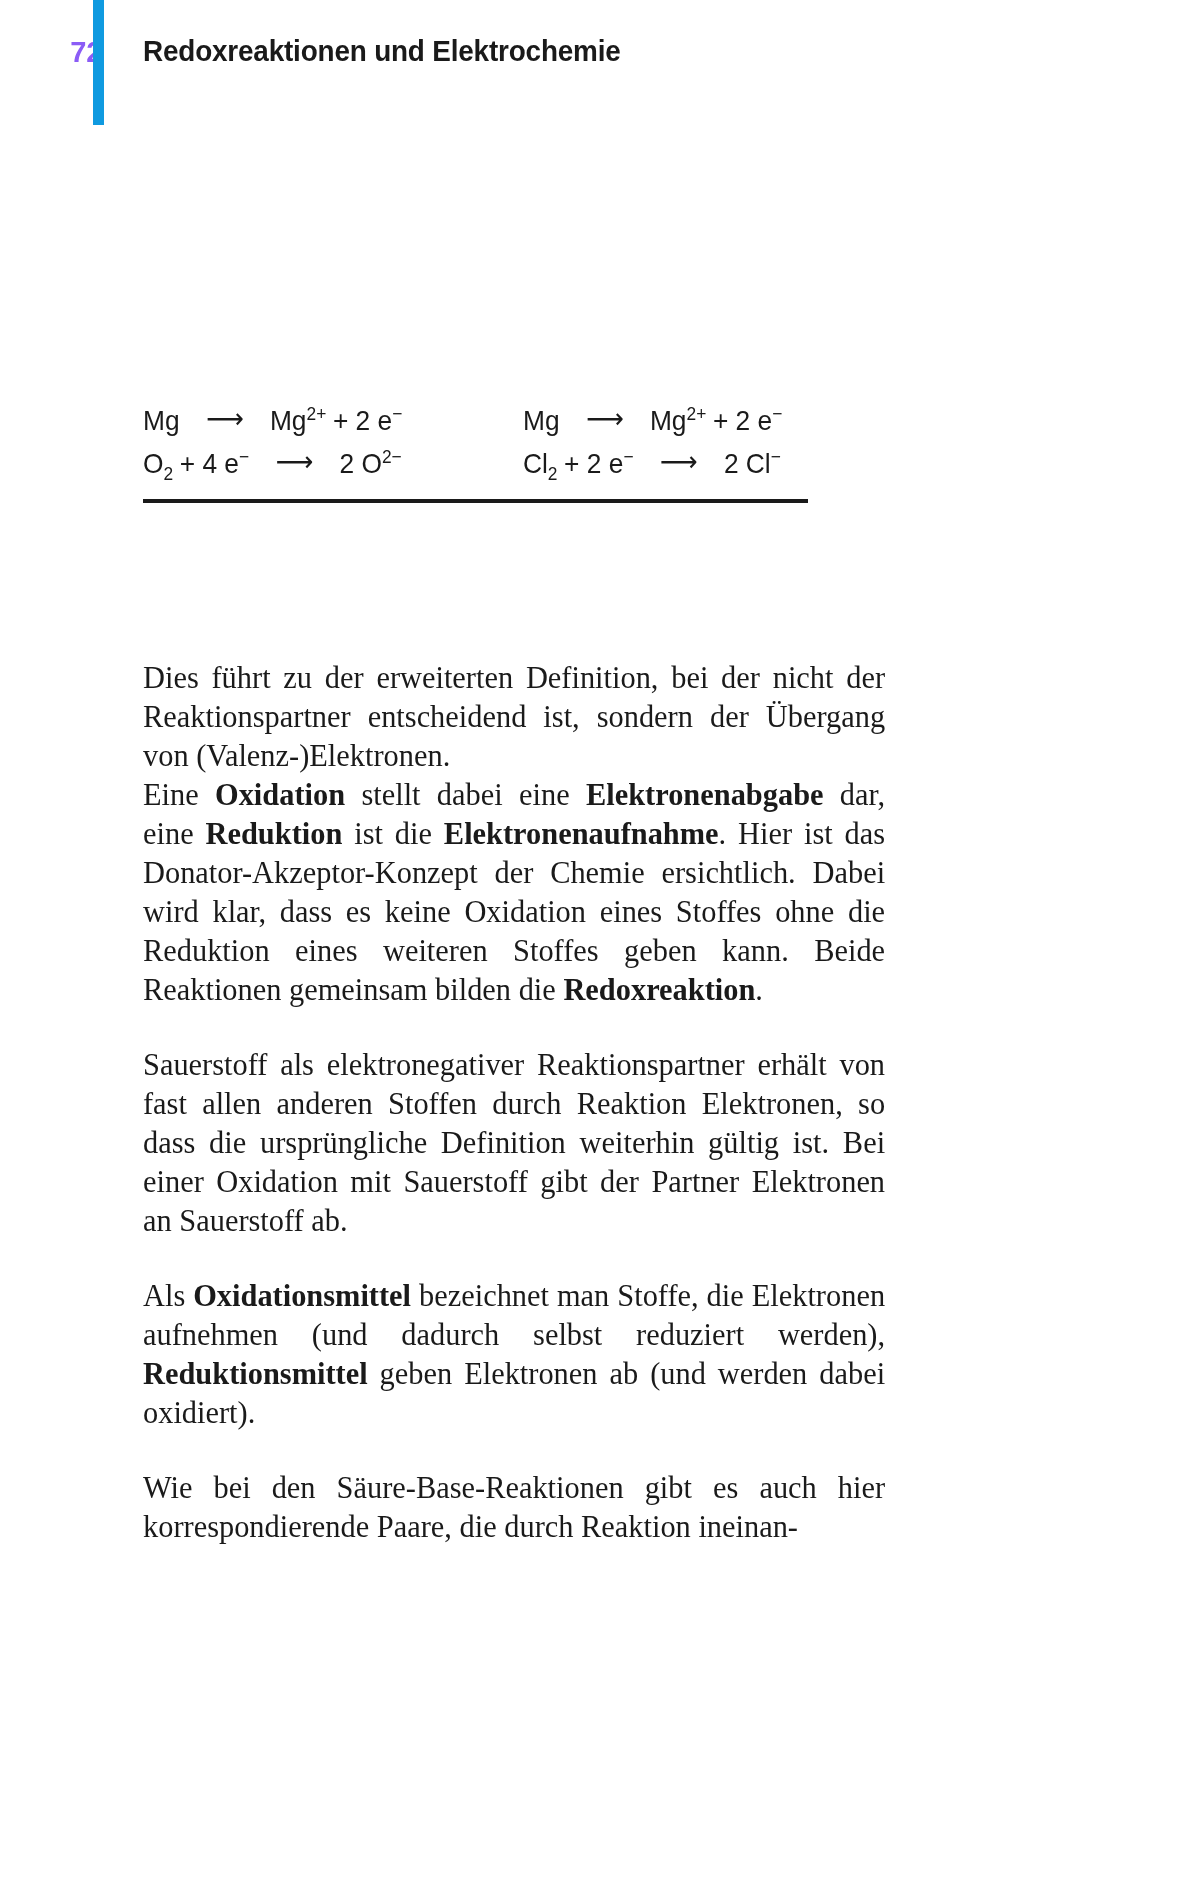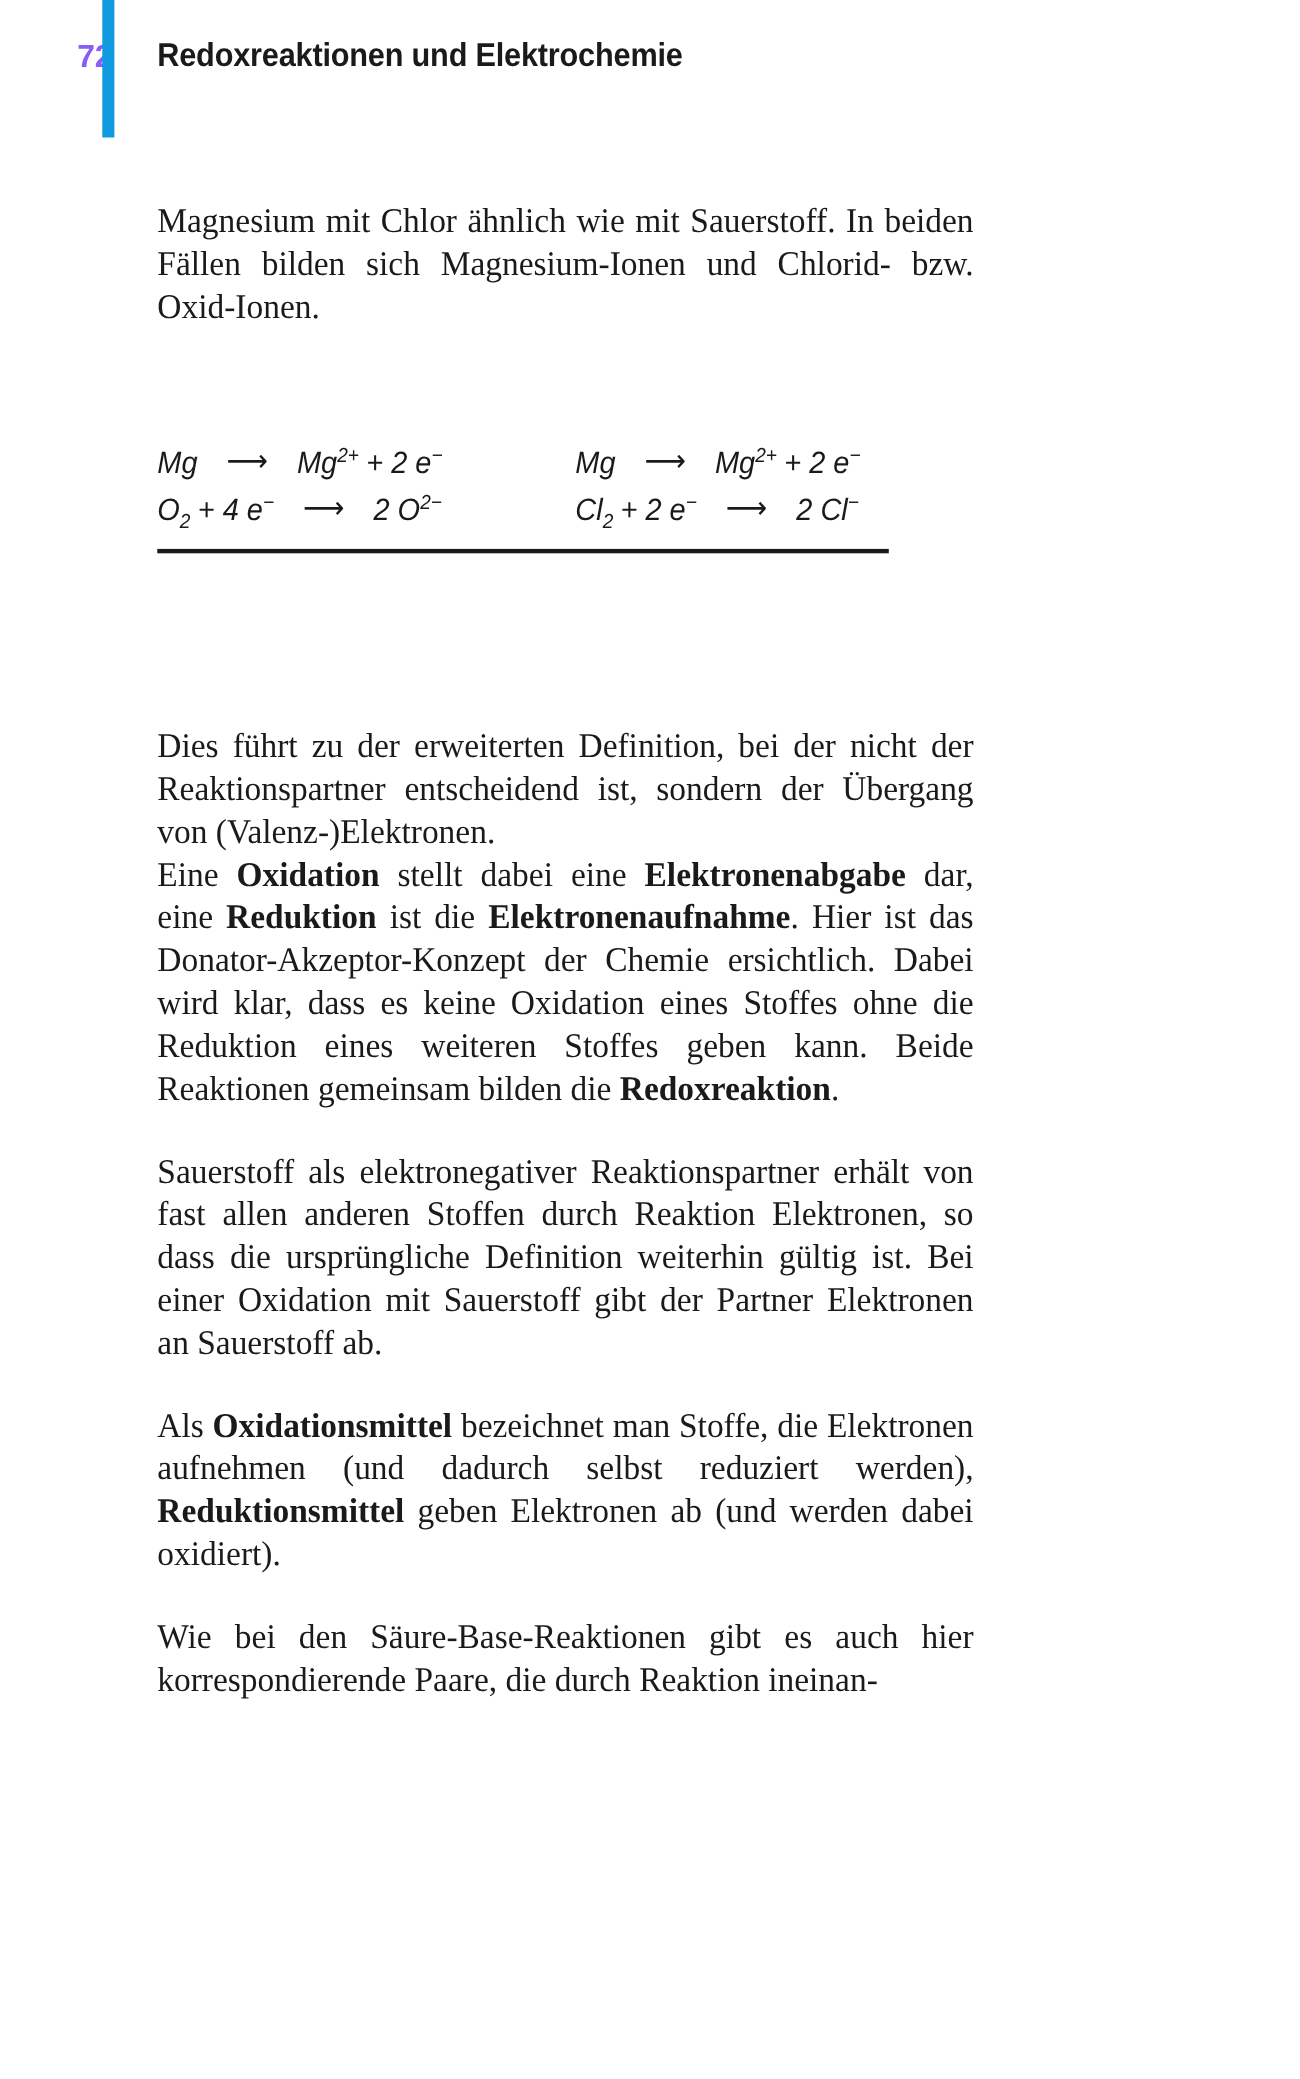--- a/index.html
+++ b/index.html
@@ -98,21 +98,20 @@
     font-family: "Liberation Sans", "DejaVu Sans", sans-serif;
     font-size: 28px;
     color: #1a1a1a;
   }
 
   .eqrow {
     display: flex;
     flex-direction: row;
     align-items: baseline;
     height: 43px;
-    font-style: italic;
   }
 
   .eqcell {
     white-space: nowrap;
     transform: scaleX(0.94);
     transform-origin: left center;
   }
 
   .eqcell.left  { width: 380px; }
   .eqcell.right { width: 380px; }
@@ -150,23 +149,20 @@
 <body>
 
 <div class="page">
 
   <div class="runhead">
     <div class="runhead-pagenum">72</div>
     <div class="runhead-rule"></div>
     <div class="runhead-title">Redoxreaktionen und Elektrochemie</div>
   </div>
 
-  <div class="col" style="top:181px;">
-    <p class="body">Magnesium mit Chlor ähnlich wie mit Sauerstoff. In beiden Fällen bilden sich Magnesium-Ionen und Chlorid- bzw. Oxid-Ionen.</p>
-  </div>
 
   <div class="eqblock">
 
     <div class="eqrow">
       <div class="eqcell left">
         <span>Mg</span><span class="sp-lg"></span><span class="arrow">⟶</span><span class="sp-lg"></span><span>Mg</span><sup>2+</sup><span class="sp"></span><span>+ 2 e</span><sup>−</sup>
       </div>
       <div class="eqcell right">
         <span>Mg</span><span class="sp-lg"></span><span class="arrow">⟶</span><span class="sp-lg"></span><span>Mg</span><sup>2+</sup><span class="sp"></span><span>+ 2 e</span><sup>−</sup>
       </div>

